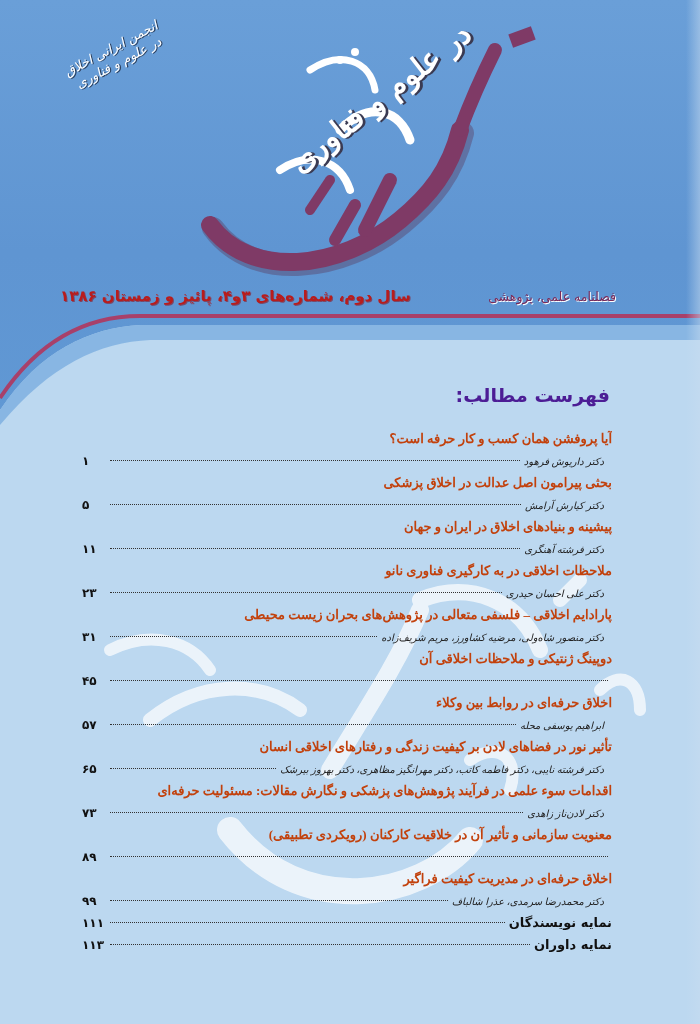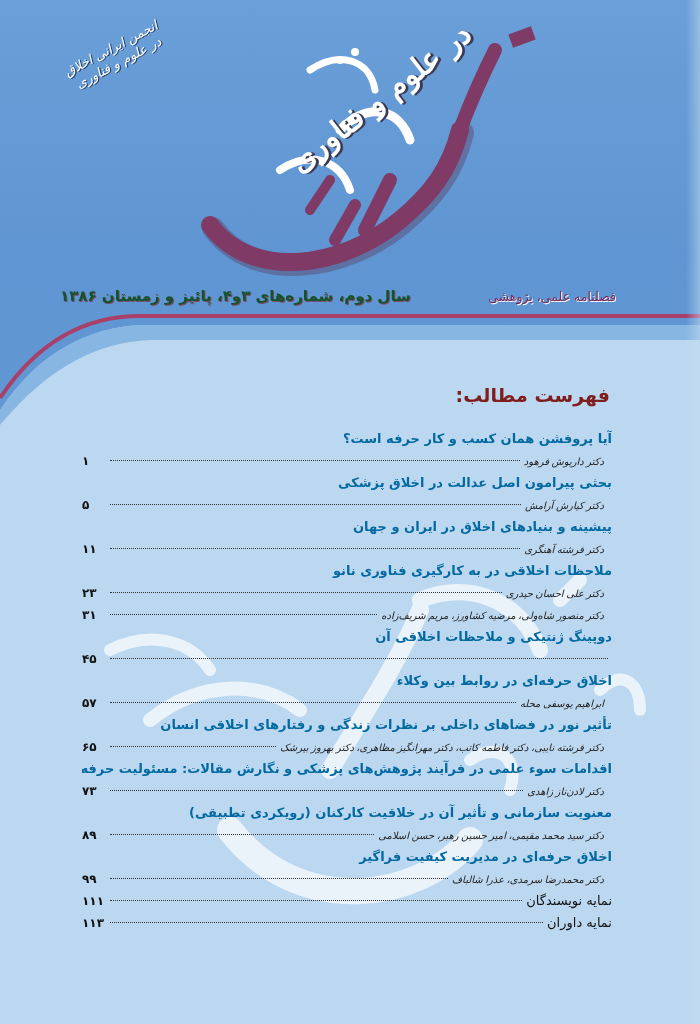--- a/index.html
+++ b/index.html
@@ -23,51 +23,51 @@
     transform: rotate(-28deg); text-shadow: 1px 1px 0 #2c3f5c;
     direction: rtl;
   }
   .logo-sub {
     position: absolute; left: 270px; top: 80px; color: #fff;
     font-family: "DejaVu Serif", serif; font-size: 30px; font-weight: bold;
     transform: rotate(-38deg); direction: rtl; text-shadow: 2px 2px 0 #3a3a52;
   }
   .subtitle-left {
     position: absolute; left: 60px; top: 287px; direction: rtl;
-    color: #14532d; font-weight: bold; font-size: 15px;
+    color: #b91c1c; font-weight: bold; font-size: 15px;
     text-shadow: 1px 1px 0 #7a4a6a;
   }
   .subtitle-right {
     position: absolute; right: 84px; top: 289px; direction: rtl;
     color: #7a2b5a; font-weight: normal; font-size: 12.5px;
     text-shadow: 1px 1px 0 #ffffff;
   }
   .toc-title {
     position: absolute; right: 90px; top: 384px; direction: rtl;
-    color: #7f1d1d; font-weight: bold; font-size: 19px;
+    color: #4c1d95; font-weight: bold; font-size: 19px;
   }
   .toc { position: absolute; left: 82px; right: 88px; top: 428px; direction: rtl; }
   .entry { position: relative; }
   .entry-title {
-    font-weight: bold; font-size: 13px; color: #0369a1; line-height: 22px; height: 22px;
-    white-space: nowrap; overflow: hidden;
+    font-weight: bold; font-size: 13px; color: #c2410c; line-height: 22px; height: 22px;
+    white-space: nowrap; overflow: hidden; font-family: Liberation Serif, serif;
   }
   .entry-line {
     display: flex; align-items: baseline; height: 22px; line-height: 22px;
   }
   .entry-authors {
     font-family: Liberation Serif, serif; font-style: italic; font-size: 10px;
     color: #222; white-space: nowrap; padding-right: 8px;
   }
   .dots {
     flex: 1; border-bottom: 1.5px dotted #333; margin: 0 4px; transform: translateY(-4px);
   }
   .page-num { font-weight: bold; font-size: 12px; color: #111; min-width: 24px; text-align: left; }
   .index-line { display: flex; align-items: baseline; height: 22px; line-height: 22px; }
-  .index-label { font-weight: normal; font-size: 13px; color: #111; white-space: nowrap; }
+  .index-label { font-weight: bold; font-size: 13px; color: #111; white-space: nowrap; }
   .right-edge {
     position: absolute; right: 0; top: 0; width: 14px; height: 1024px;
     background: linear-gradient(90deg, rgba(255,255,255,0) 0%, rgba(200,220,240,0.5) 100%);
   }
 </style>
 </head>
 <body>
 
 <div class="cover">
 
@@ -145,20 +145,21 @@
     </div>
     <div class="entry">
       <div class="entry-title">ملاحظات اخلاقی در به کارگیری فناوری نانو</div>
       <div class="entry-line">
           <span class="entry-authors">دکتر علی احسان حیدری</span>
           <span class="dots"></span>
           <span class="page-num">۲۳</span>
         </div>
     </div>
     <div class="entry">
+      <div class="entry-title">پارادایم اخلاقی – فلسفی متعالی در پژوهش‌های بحران زیست محیطی</div>
       <div class="entry-line">
           <span class="entry-authors">دکتر منصور شاه‌ولی، مرضیه کشاورز، مریم شریف‌زاده</span>
           <span class="dots"></span>
           <span class="page-num">۳۱</span>
         </div>
     </div>
     <div class="entry">
       <div class="entry-title">دوپینگ ژنتیکی و ملاحظات اخلاقی آن</div>
       <div class="entry-line">
           <span class="dots"></span>
@@ -167,39 +168,38 @@
     </div>
     <div class="entry">
       <div class="entry-title">اخلاق حرفه‌ای در روابط بین وکلاء</div>
       <div class="entry-line">
           <span class="entry-authors">ابراهیم یوسفی محله</span>
           <span class="dots"></span>
           <span class="page-num">۵۷</span>
         </div>
     </div>
     <div class="entry">
-      <div class="entry-title">تأثیر نور در فضاهای داخلی بر نظرات زندگی و رفتارهای اخلاقی انسان</div>
+      <div class="entry-title">تأثیر نور در فضاهای لادن بر کیفیت زندگی و رفتارهای اخلاقی انسان</div>
       <div class="entry-line">
           <span class="entry-authors">دکتر فرشته نایبی، دکتر فاطمه کاتب، دکتر مهرانگیز مظاهری، دکتر بهروز بیرشک</span>
           <span class="dots"></span>
           <span class="page-num">۶۵</span>
         </div>
     </div>
     <div class="entry">
       <div class="entry-title">اقدامات سوء علمی در فرآیند پژوهش‌های پزشکی و نگارش مقالات: مسئولیت حرفه‌ای</div>
       <div class="entry-line">
           <span class="entry-authors">دکتر لادن‌ناز زاهدی</span>
           <span class="dots"></span>
           <span class="page-num">۷۳</span>
         </div>
     </div>
     <div class="entry">
       <div class="entry-title">معنویت سازمانی و تأثیر آن در خلاقیت کارکنان (رویکردی تطبیقی)</div>
       <div class="entry-line">
-          <span class="entry-authors">دکتر سید محمد مقیمی، امیر حسین رهبر، حسن اسلامی</span>
           <span class="dots"></span>
           <span class="page-num">۸۹</span>
         </div>
     </div>
     <div class="entry">
       <div class="entry-title">اخلاق حرفه‌ای در مدیریت کیفیت فراگیر</div>
       <div class="entry-line">
           <span class="entry-authors">دکتر محمدرضا سرمدی، عذرا شالباف</span>
           <span class="dots"></span>
           <span class="page-num">۹۹</span>

